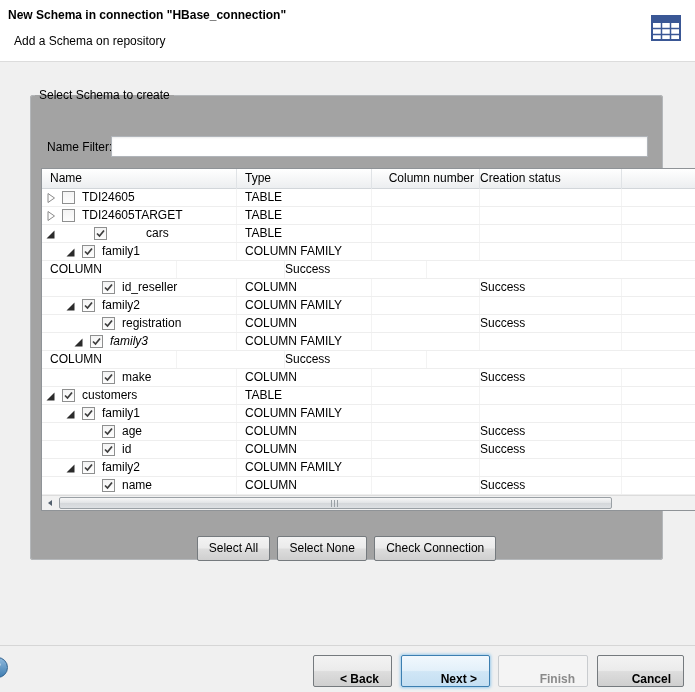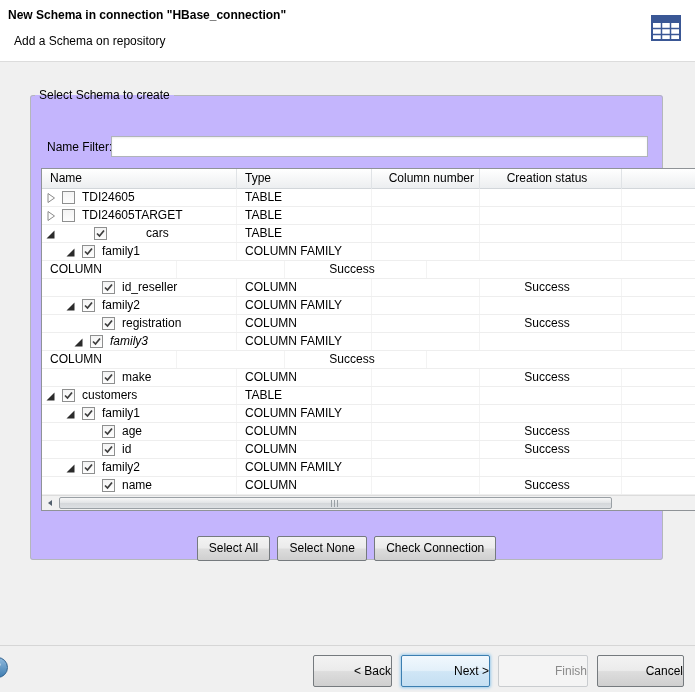--- a/index.html
+++ b/index.html
@@ -8,39 +8,39 @@
 
   .dialog { position:relative; width:695px; height:692px; background:#f0f0f0; overflow:hidden; }
 
   
   .wiz-header { position:absolute; top:0; left:0; right:0; height:62px; background:#ffffff; border-bottom:1px solid #dcdcdc; }
   .wiz-title { position:absolute; top:8px; left:8px; font-weight:bold; font-size:12px; }
   .wiz-subtitle { position:absolute; top:34px; left:14px; font-size:12px; }
   .wiz-icon { position:absolute; top:15px; right:14px; width:30px; height:26px; }
 
   
-  fieldset.group { position:absolute; left:30px; top:88px; width:633px; height:472px; border:1px solid #b4b7ba; border-radius:3px; background:#c4b5fd; }
+  fieldset.group { position:absolute; left:30px; top:88px; width:633px; height:472px; border:1px solid #b4b7ba; border-radius:3px; background:#a3a3a3; }
   fieldset.group legend { margin-left:4px; padding:0 4px; font-size:12px; }
 
   .filter-label { position:absolute; left:16px; top:38px; }
   .filter-input { position:absolute; left:80px; top:34px; width:537px; height:21px; border:1px solid #b0b4b9; background:#fff; font:12px "Liberation Sans",sans-serif; padding:0 4px; box-shadow:inset 0 1px 2px #ececec; outline:none; }
 
   
   .table { position:absolute; left:10px; top:66px; width:684px; height:343px; border:1px solid #8f9397; background:#fff; }
   .thead { display:flex; height:20px; background:linear-gradient(#ffffff,#f4f5f6 60%,#eceef0); border-bottom:1px solid #d2d6da; }
   .hcell { height:20px; line-height:19px; border-right:1px solid #e0e3e6; overflow:hidden; white-space:nowrap; }
   .tbody { height:306px; background:#fff; overflow:hidden; }
 
   .row { display:flex; height:18px; border-bottom:1px solid #eeeeee; background:#fff; }
   .cell { height:17px; line-height:17px; border-right:1px solid #f3f3f3; overflow:hidden; white-space:nowrap; }
 
   .c-name   { width:195px; display:flex; align-items:center; }
   .c-type   { width:135px; padding-left:8px; }
   .c-colnum { width:108px; text-align:right; padding-right:5px; }
-  .c-status { width:142px; text-align:center; padding-right:7px; }
+  .c-status { width:142px; text-align:left; padding-right:7px; }
   .c-filler { flex:1; border-right:none; }
 
   .hcell.c-name { padding-left:8px; display:block; }
   .hcell.c-type { padding-left:8px; }
 
   .arrow { width:16px; height:13px; display:inline-flex; align-items:center; flex:none; }
   .arrow svg { display:none; }
   .arrow.collapsed .svg-col { display:block; }
   .arrow.expanded  .svg-exp { display:block; }
 
@@ -60,21 +60,21 @@
 
   
   .btn { display:inline-block; font:12px "Liberation Sans",sans-serif; color:#000; text-align:right;
          border:1px solid #757a7e; border-radius:2px;
          background:linear-gradient(#f3f3f3,#ebebeb 48%,#dddddd 52%,#cfcfcf); cursor:default; }
   .mid-buttons { position:absolute; left:0; right:0; top:434px; text-align:center; }
   .mid-buttons .btn { height:25px; line-height:23px; padding:0 11px; margin:0 2px; }
 
   
   .footer { position:absolute; left:0; right:0; bottom:0; height:47px; border-top:1px solid #d6d6d6; background:#f0f0f0; overflow:hidden; }
-  .footer .btn { position:absolute; top:9px; height:32px; line-height:22px; padding:0; }
+  .footer .btn { position:absolute; top:9px; height:32px; line-height:22px; padding:12px;font-weight:bold; }
   .btn-back   { right:303px; width:79px; }
   .btn-next   { right:205px; width:89px; border-color:#3c7fb1;
                 background:linear-gradient(#f1f8fd,#e3f0fa 48%,#d0e6f6 52%,#c4dff2);
                 box-shadow:0 0 3px 1px #9ccbeb; }
   .btn-finish { right:107px; width:90px; border-color:#c9cccf; background:#f4f4f4; color:#8a8a8a; }
   .btn-cancel { right:11px;  width:87px; }
 
   .help-btn { position:absolute; left:-13px; top:11px; width:21px; height:21px; border-radius:50%;
               border:1px solid #30618e; background:linear-gradient(#8fb9dd,#3f7db1); color:#fff;
               font-weight:bold; text-align:center; line-height:19px; }

